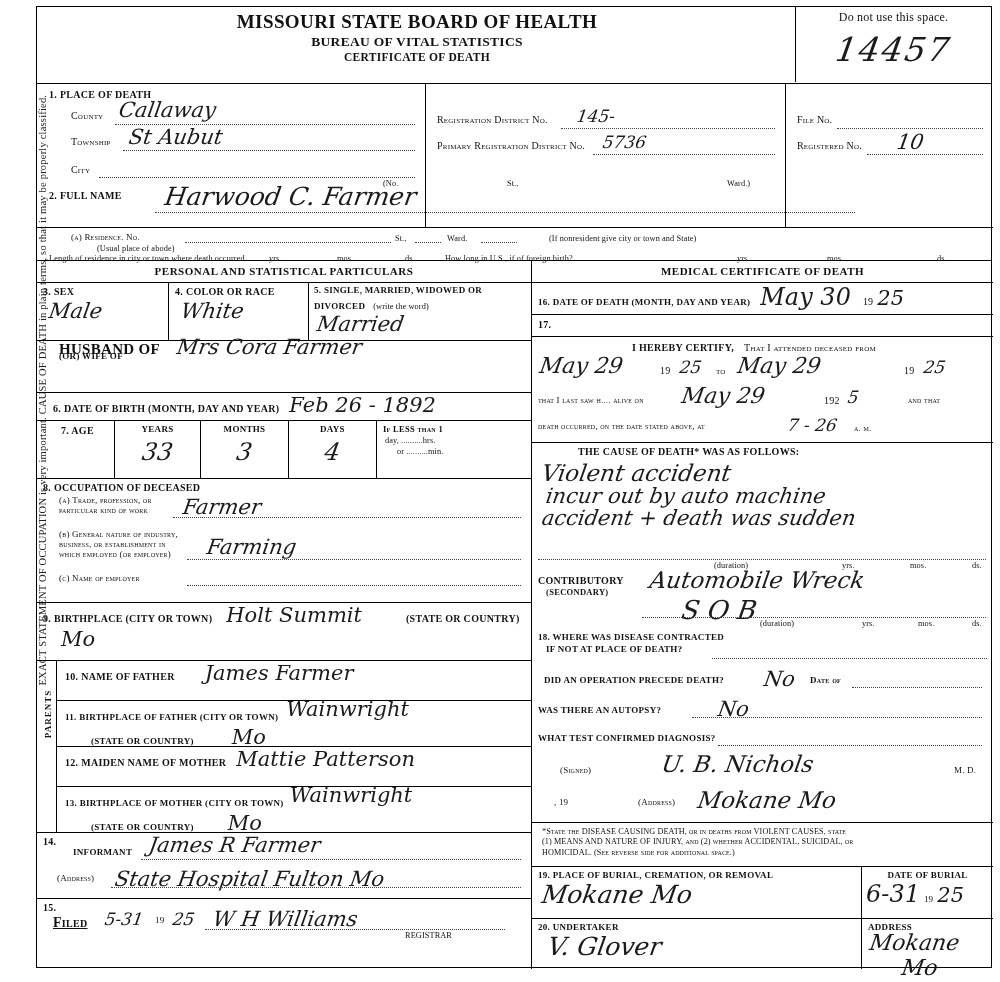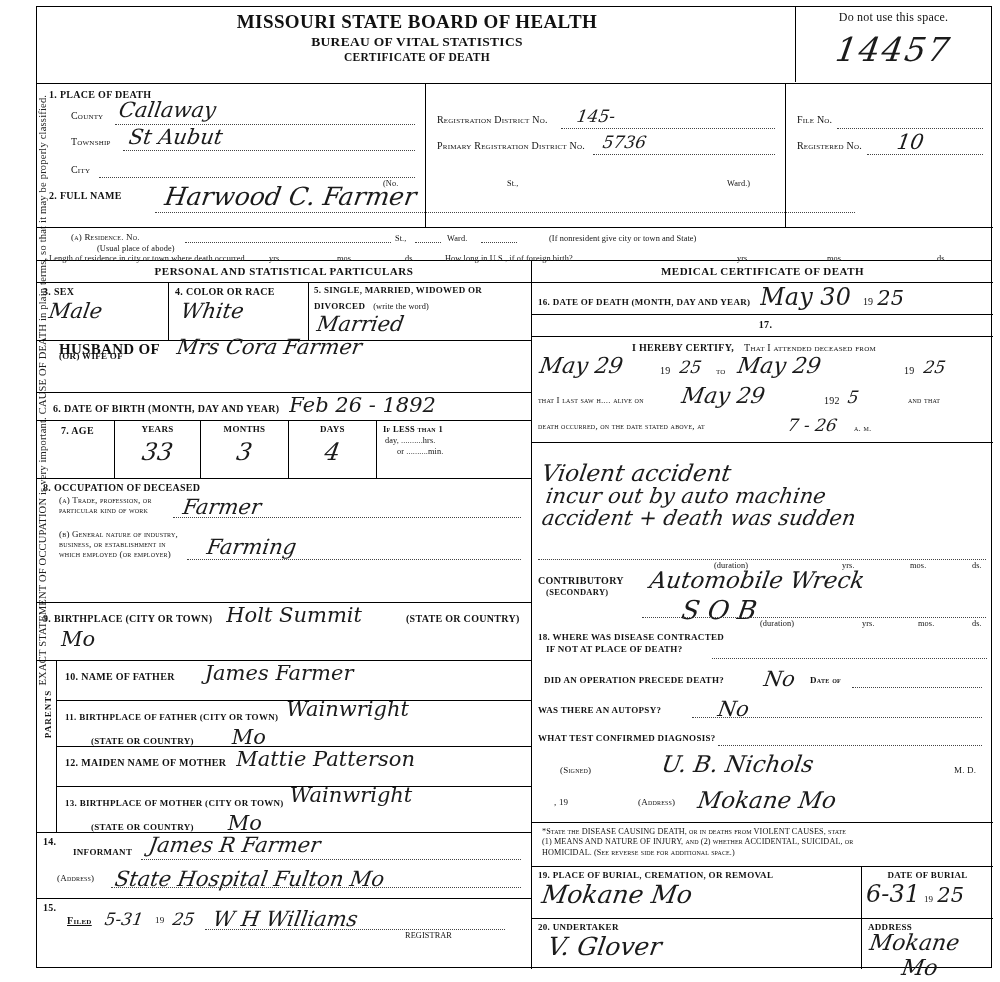--- a/index.html
+++ b/index.html
@@ -226,20 +226,24 @@
           </div>
 
           <div style="position:relative;height:42px;">
             <div class="lbl" style="position:absolute;left:22px;top:2px;font-size:9px;">(b)  General nature of industry,</div>
             <div class="lbl" style="position:absolute;left:22px;top:12px;font-size:9px;">business, or establishment in</div>
             <div class="lbl" style="position:absolute;left:22px;top:22px;font-size:9px;">which employed (or employer)</div>
             <div class="ul" style="position:absolute;left:150px;top:32px;width:334px;"></div>
             <div class="hand hand-lg" style="position:absolute;left:170px;top:8px;">Farming</div>
           </div>
 
+          <div style="position:relative;height:26px;">
+            <div class="lbl" style="position:absolute;left:22px;top:4px;font-size:9px;">(c)  Name of employer</div>
+            <div class="ul" style="position:absolute;left:150px;top:16px;width:334px;"></div>
+          </div>
         </div>
 
         <div class="cell bb" style="left:0;top:342px;width:494px;height:58px;">
           <div class="lbl-b" style="margin:4px 0 0 6px;display:inline-block;">9. BIRTHPLACE (CITY OR TOWN)</div>
           <span class="hand hand-lg" style="margin-left:10px;">Holt Summit</span>
           <div class="lbl-b" style="margin:2px 0 0 40px;display:inline-block;">(STATE OR COUNTRY)</div>
           <span class="hand hand-lg" style="margin-left:24px;">Mo</span>
         </div>
 
         <div class="cell bb" style="left:0;top:400px;width:494px;height:172px;">
@@ -282,21 +286,21 @@
           <div style="position:relative;height:24px;">
             <div class="lbl" style="position:absolute;left:20px;top:4px;font-size:9px;">(Address)</div>
             <div class="ul" style="position:absolute;left:74px;top:18px;width:410px;"></div>
             <div class="hand hand-lg" style="position:absolute;left:78px;top:-2px;">State Hospital Fulton Mo</div>
           </div>
         </div>
 
         <div class="cell" style="left:0;top:638px;width:494px;height:70px;">
           <div class="lbl-b" style="margin:3px 0 0 6px;">15.</div>
           <div style="position:relative;height:40px;">
-            <div class="lbl-b" style="position:absolute;left:30px;top:2px;font-size:10px;text-decoration:underline;">Filed</div>
+            <div class="lbl-b" style="position:absolute;left:16px;top:2px;font-size:14px;text-decoration:underline;">Filed</div>
             <div class="hand hand-md" style="position:absolute;left:68px;top:-4px;">5-31</div>
             <div class="lbl" style="position:absolute;left:118px;top:2px;font-size:9px;">19</div>
             <div class="hand hand-md" style="position:absolute;left:136px;top:-4px;">25</div>
             <div class="ul" style="position:absolute;left:168px;top:16px;width:300px;"></div>
             <div class="hand hand-lg" style="position:absolute;left:176px;top:-6px;">W H Williams</div>
             <div class="tiny" style="position:absolute;left:368px;top:18px;">REGISTRAR</div>
           </div>
         </div>
       </div>
 
@@ -304,21 +308,21 @@
         <div class="bandr">MEDICAL CERTIFICATE OF DEATH</div>
 
         <div class="cell bb" style="left:0;top:22px;width:461px;height:32px;">
           <div class="lbl-b" style="margin:8px 0 0 6px;display:inline-block;font-size:9px;">16. DATE OF DEATH (MONTH, DAY AND YEAR)</div>
           <span class="hand" style="margin-left:6px;font-size:24px;">May 30</span>
           <span class="lbl" style="margin-left:8px;">19</span>
           <span class="hand hand-lg">25</span>
         </div>
 
         <div class="cell bb" style="left:0;top:54px;width:461px;height:22px;">
-          <div class="lbl-b" style="margin:4px 0 0 6px;text-align:center;">17.</div>
+          <div class="lbl-b" style="margin:4px 0 0 6px;">17.</div>
         </div>
 
         <div class="cell" style="left:0;top:76px;width:461px;height:24px;">
           <span class="lbl-b" style="margin-left:100px;">I HEREBY CERTIFY,</span>
           <span class="lbl" style="margin-left:6px;">That I attended deceased from</span>
         </div>
 
         <div class="cell" style="left:0;top:96px;width:461px;height:30px;">
           <div style="position:relative;height:30px;">
             <div class="hand" style="position:absolute;left:8px;top:-4px;font-size:22px;">May 29</div>
@@ -342,20 +346,23 @@
         </div>
 
         <div class="cell bb" style="left:0;top:156px;width:461px;height:26px;">
           <div style="position:relative;height:26px;">
             <div class="lbl" style="position:absolute;left:6px;top:4px;font-size:9px;">death occurred, on the date stated above, at</div>
             <div class="hand hand-md" style="position:absolute;left:256px;top:-2px;">7 - 26</div>
             <div class="lbl" style="position:absolute;left:322px;top:6px;font-size:9px;">a.  m.</div>
           </div>
         </div>
 
+        <div class="cell" style="left:0;top:182px;width:461px;height:22px;">
+          <div class="lbl-b" style="margin:3px 0 0 46px;">THE CAUSE OF DEATH* WAS AS FOLLOWS:</div>
+        </div>
         <div class="cell" style="left:0;top:200px;width:461px;height:86px;">
           <div class="hand" style="margin-left:10px;font-size:23px;line-height:1.05;">Violent accident</div>
           <div class="hand" style="margin-left:14px;font-size:21px;line-height:1.05;">incur out by auto machine</div>
           <div class="hand" style="margin-left:10px;font-size:21px;line-height:1.05;">accident + death was sudden</div>
         </div>
         <div class="cell" style="left:0;top:288px;width:461px;height:22px;">
           <div style="position:relative;">
             <div class="ul" style="position:absolute;left:6px;top:10px;width:448px;"></div>
             <div class="tiny" style="position:absolute;left:180px;top:12px;background:#fff;padding:0 2px;">(duration)</div>
             <div class="tiny" style="position:absolute;left:310px;top:12px;">yrs.</div>

